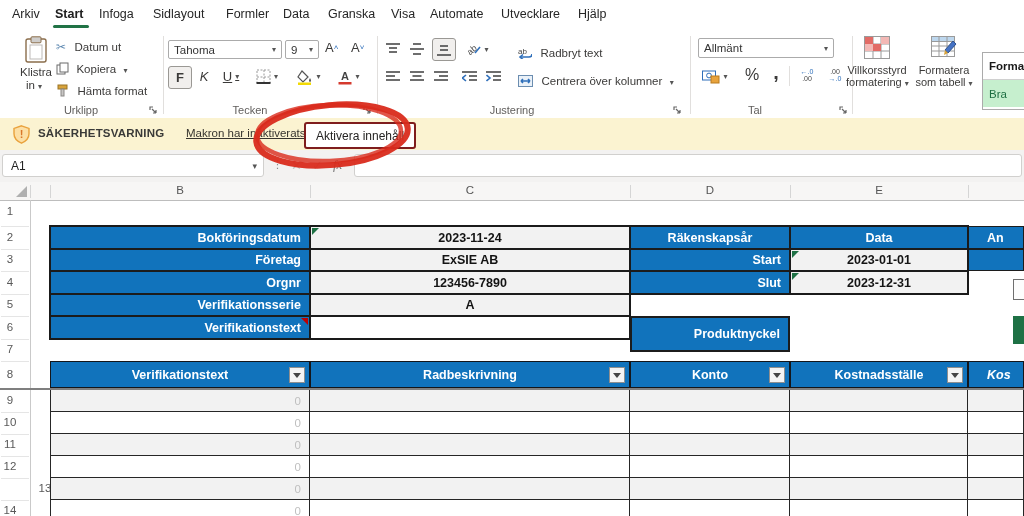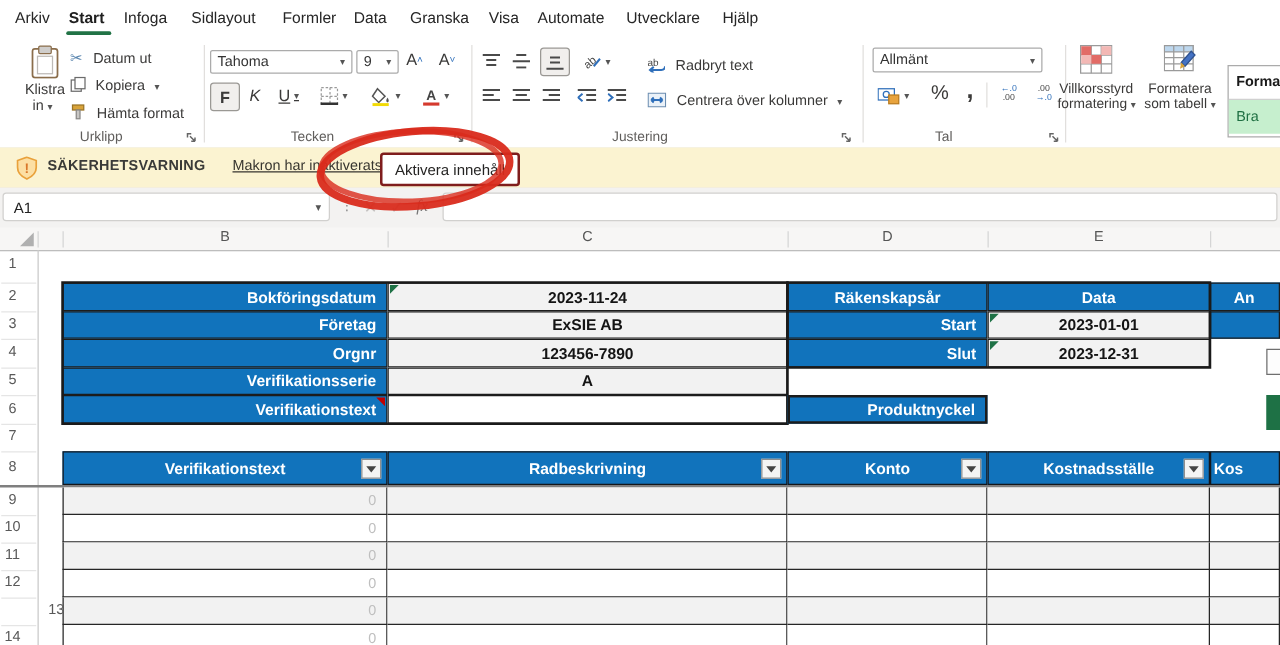--- a/index.html
+++ b/index.html
@@ -415,42 +415,42 @@
     <span>2023-01-01</span>
   </div>
   <div class="blue-cell" style="left:968px;top:67px;width:56px;height:22px;"></div>
   <div class="blue-cell lab-r" style="left:630px;top:89px;width:160px;height:23px;">Slut</div>
   <div class="val-cell" style="left:790px;top:89px;width:178px;height:23px;">
     <span class="tri-g"></span>
     <span>2023-12-31</span>
   </div>
   <div class="rim" style="left:629px;top:43px;width:340px;height:70px;"></div>
 
-  <div class="blue-cell lab-r" style="left:630px;top:134px;width:160px;height:23px;border-width:2px;">Produktnyckel</div>
+  <div class="blue-cell lab-r" style="left:630px;top:134px;width:160px;height:36px;border-width:2px;">Produktnyckel</div>
 
   <div class="abs" style="left:1013px;top:97px;width:11px;height:19px;background:#FDFDFD;border:1.5px solid #6f6f6f;"></div>
   <div class="abs" style="left:1013px;top:134px;width:11px;height:28px;background:#1E7145;"></div>
 
   <div class="th" style="left:50px;top:179px;width:260px;height:27px;">
     <span>Verifikationstext</span>
     <span class="filter"></span>
   </div>
   <div class="th" style="left:310px;top:179px;width:320px;height:27px;">
     <span>Radbeskrivning</span>
     <span class="filter"></span>
   </div>
   <div class="th" style="left:630px;top:179px;width:160px;height:27px;">
     <span>Konto</span>
     <span class="filter"></span>
   </div>
   <div class="th" style="left:790px;top:179px;width:178px;height:27px;">
     <span>Kostnadsställe</span>
     <span class="filter"></span>
   </div>
-  <div class="th" style="left:968px;top:179px;width:56px;height:27px;justify-content:flex-start;padding-left:2px;">
+  <div class="th" style="left:968px;top:179px;width:56px;height:27px;justify-content:flex-start;padding-left:18px;font-style:italic;">
     <span>Kos</span>
   </div>
 
   <div id="freeze"></div>
 
   <div class="bcell zero" style="left:50px;top:208px;width:260px;height:22px;background:#F2F2F2;border-left:1px solid #262626;">0</div>
   <div class="bcell" style="left:310px;top:208px;width:320px;height:22px;background:#F2F2F2;"></div>
   <div class="bcell" style="left:630px;top:208px;width:160px;height:22px;background:#F2F2F2;"></div>
   <div class="bcell" style="left:790px;top:208px;width:178px;height:22px;background:#F2F2F2;"></div>
   <div class="bcell" style="left:968px;top:208px;width:56px;height:22px;background:#F2F2F2;"></div>

